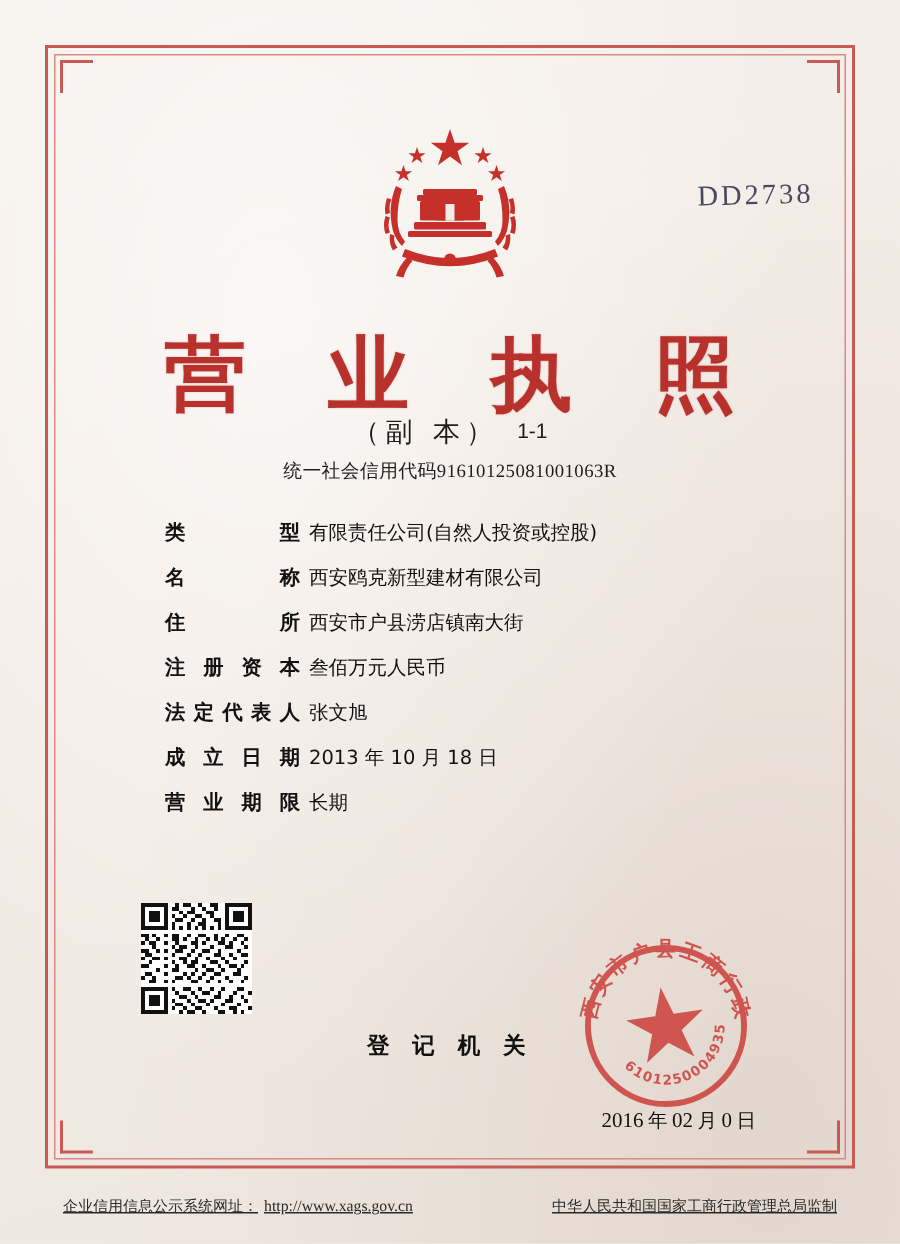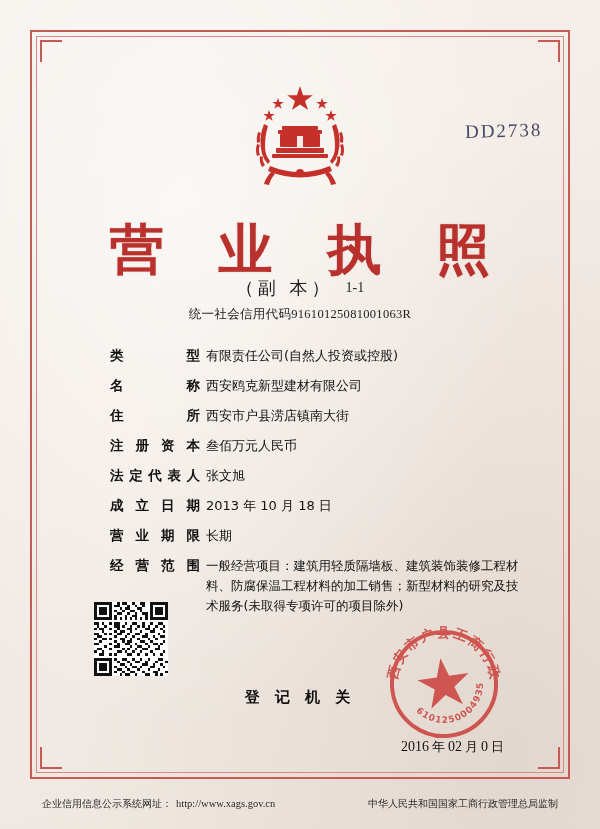--- a/index.html
+++ b/index.html
@@ -117,21 +117,21 @@
     color: #1d1d1d;
   }
   .copy-label {
     font-size: 18px;
     letter-spacing: 4px;
     font-family: "DejaVu Sans", sans-serif;
     text-align: center;
   }
   .copy-num {
     font-size: 14px;
-    font-family: Liberation Serif, serif;
+    font-family: Liberation Sans, sans-serif;
     margin-left: 12px;
     vertical-align: 2px;
   }
   .credit-code {
     position: absolute;
     left: 0;
     right: 0;
     top: 258px;
     text-align: center;
     font-size: 12.5px;
@@ -236,20 +236,21 @@
     position: absolute;
     left: 42px;
     right: 42px;
     bottom: 18px;
     display: flex;
     justify-content: space-between;
     align-items: flex-end;
     font-size: 10px;
     color: #2a2a2a;
     font-family: "DejaVu Sans", sans-serif;
+    text-decoration: underline;
   }
   .footer .left { letter-spacing: 0px; }
   .footer .left .url {
     font-family: "Liberation Serif", serif;
     font-size: 10.5px;
     margin-left: 4px;
   }
   .footer .right { letter-spacing: 0px; }
 </style>
 </head>
@@ -345,24 +346,20 @@
       <div class="field-row">
         <div class="field-label">成立日期</div>
         <div class="field-value">2013 年 10 月 18 日</div>
       </div>
 
       <div class="field-row">
         <div class="field-label">营业期限</div>
         <div class="field-value">长期</div>
       </div>
 
-      <div class="field-row">
-        <div class="field-label">经营范围</div>
-        <div class="field-value scope">一般经营项目：建筑用轻质隔墙板、建筑装饰装修工程材料、防腐保温工程材料的加工销售；新型材料的研究及技术服务(未取得专项许可的项目除外)</div>
-      </div>
 
     </div>
 
     <div class="qr">
       <svg class="qrgrid" viewBox="0 0 29 29" width="74" height="74" shape-rendering="crispEdges" aria-hidden="true">
         <rect width="29" height="29" fill="#ffffff"></rect>
         <g fill="#111111">
 
           <rect x="0" y="0" width="7" height="1"></rect>
             <rect x="0" y="6" width="7" height="1"></rect>

